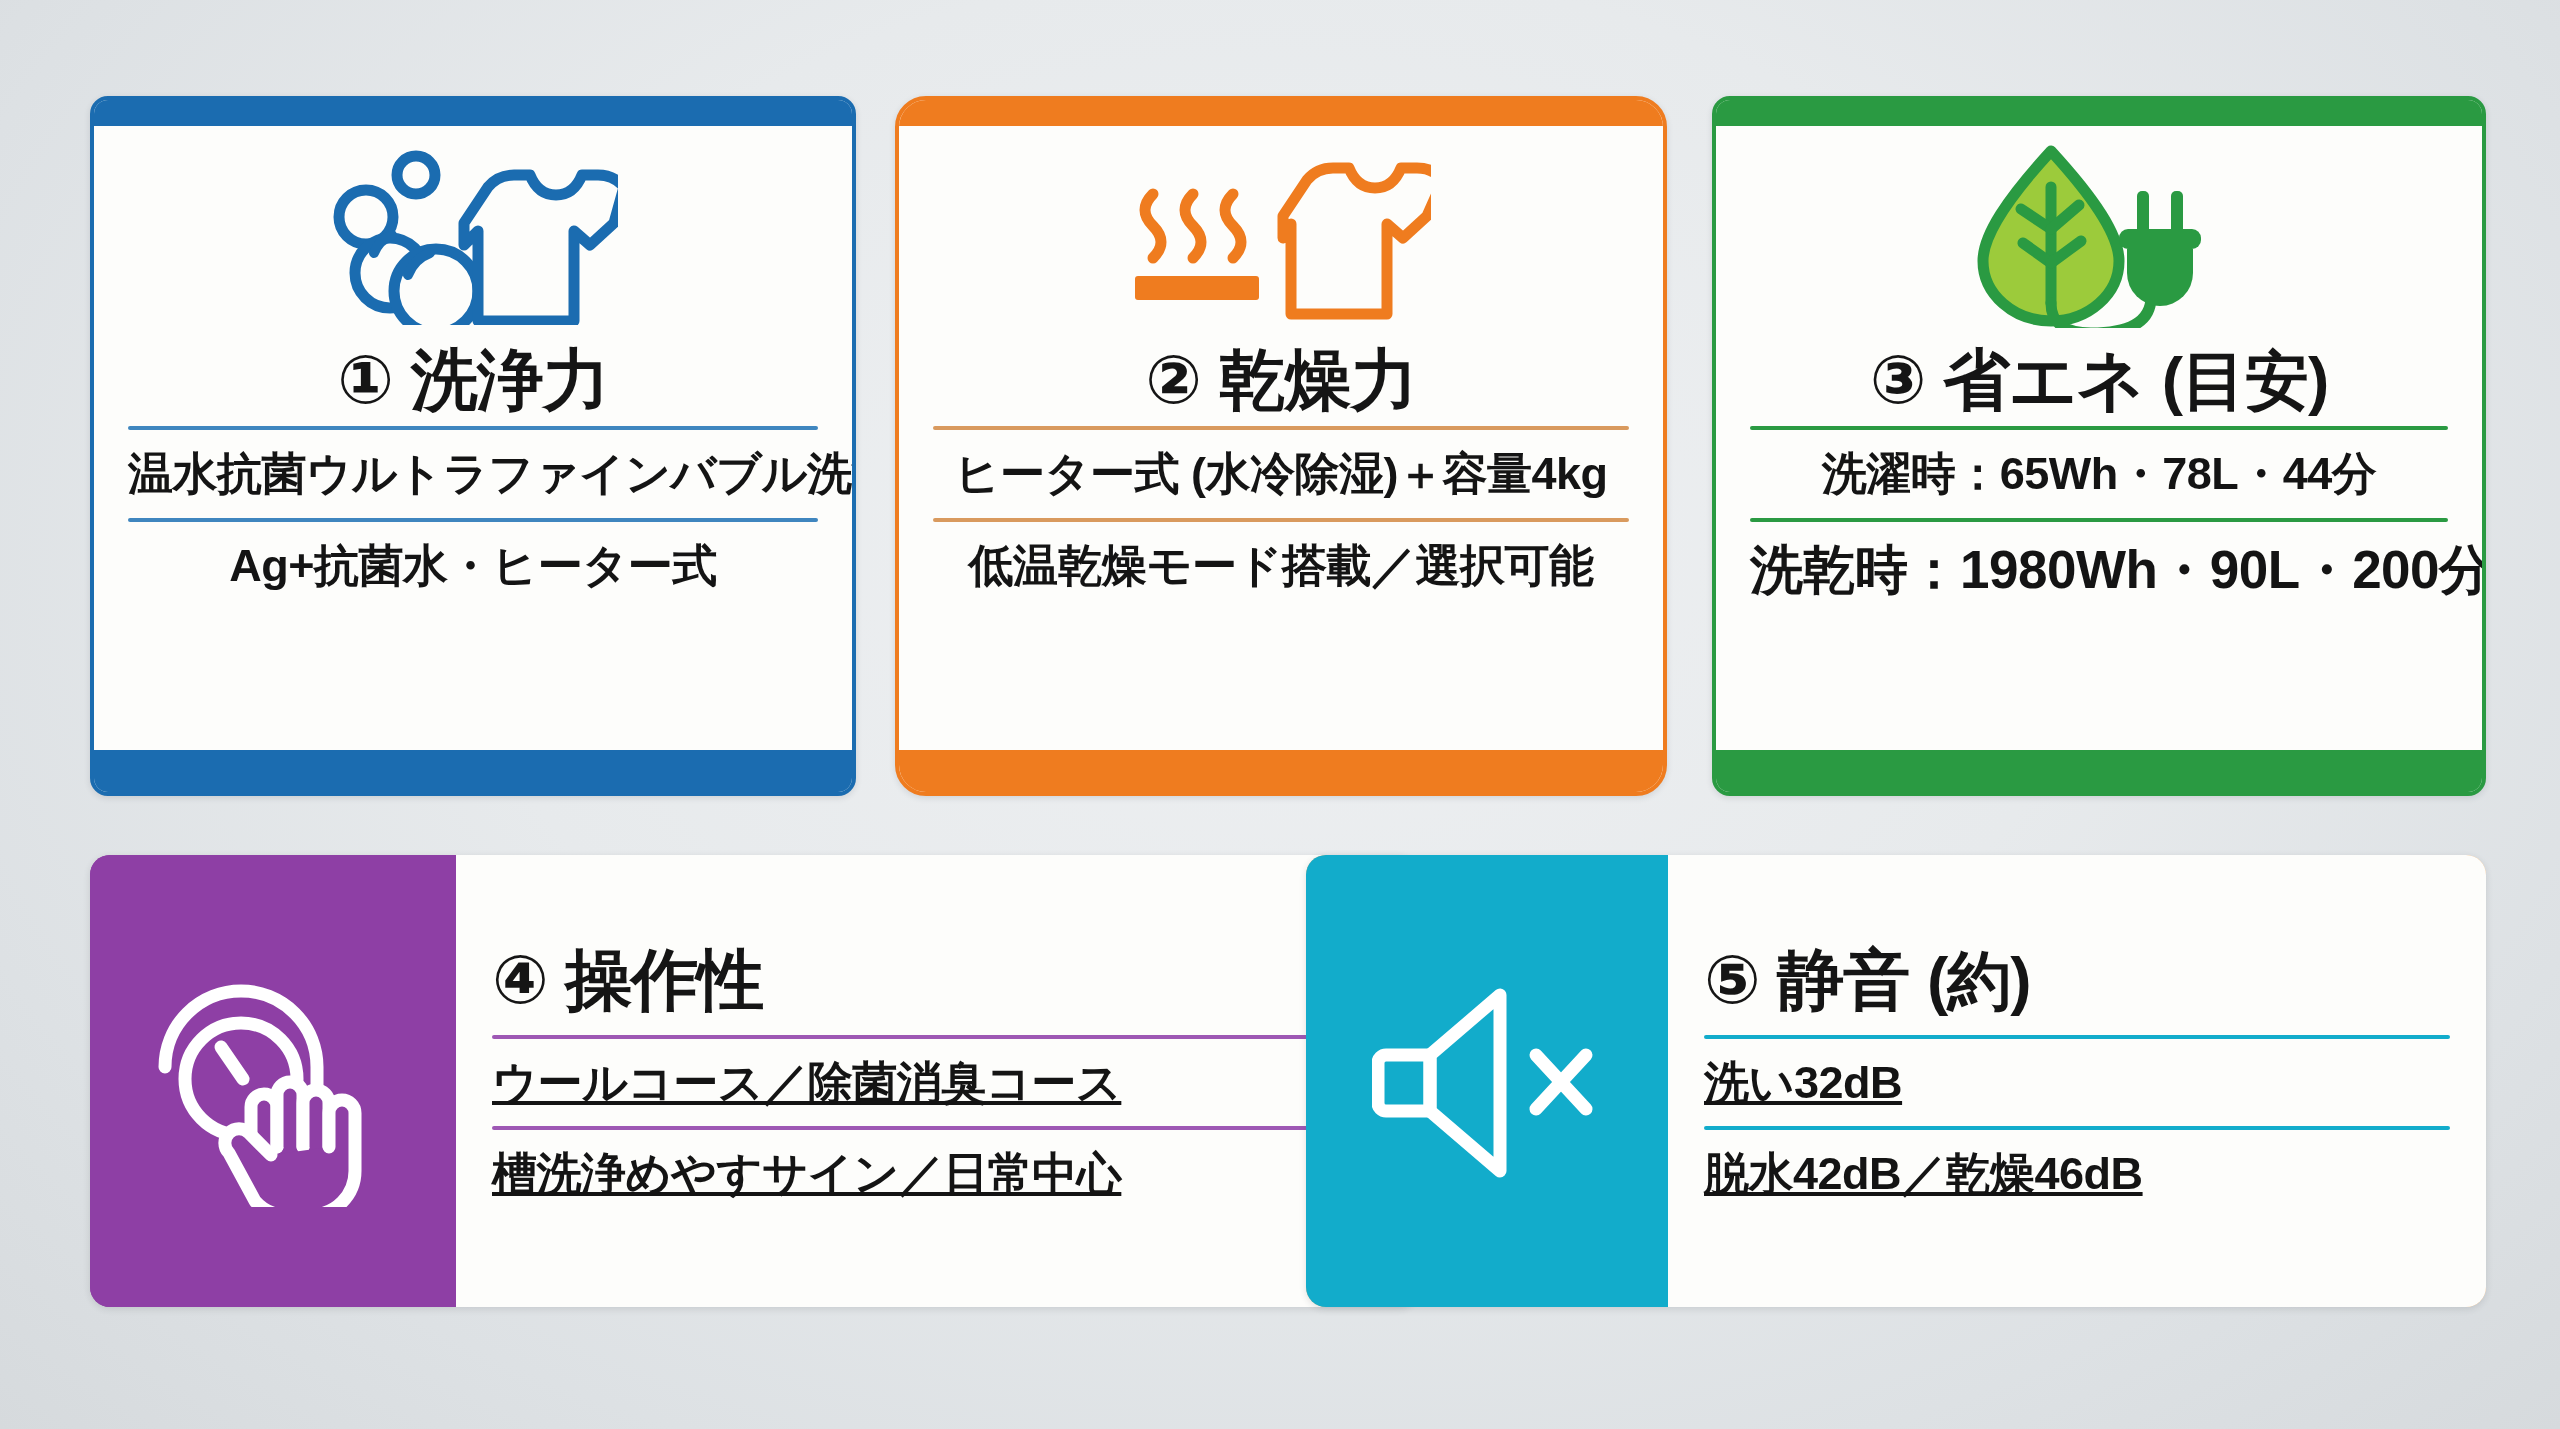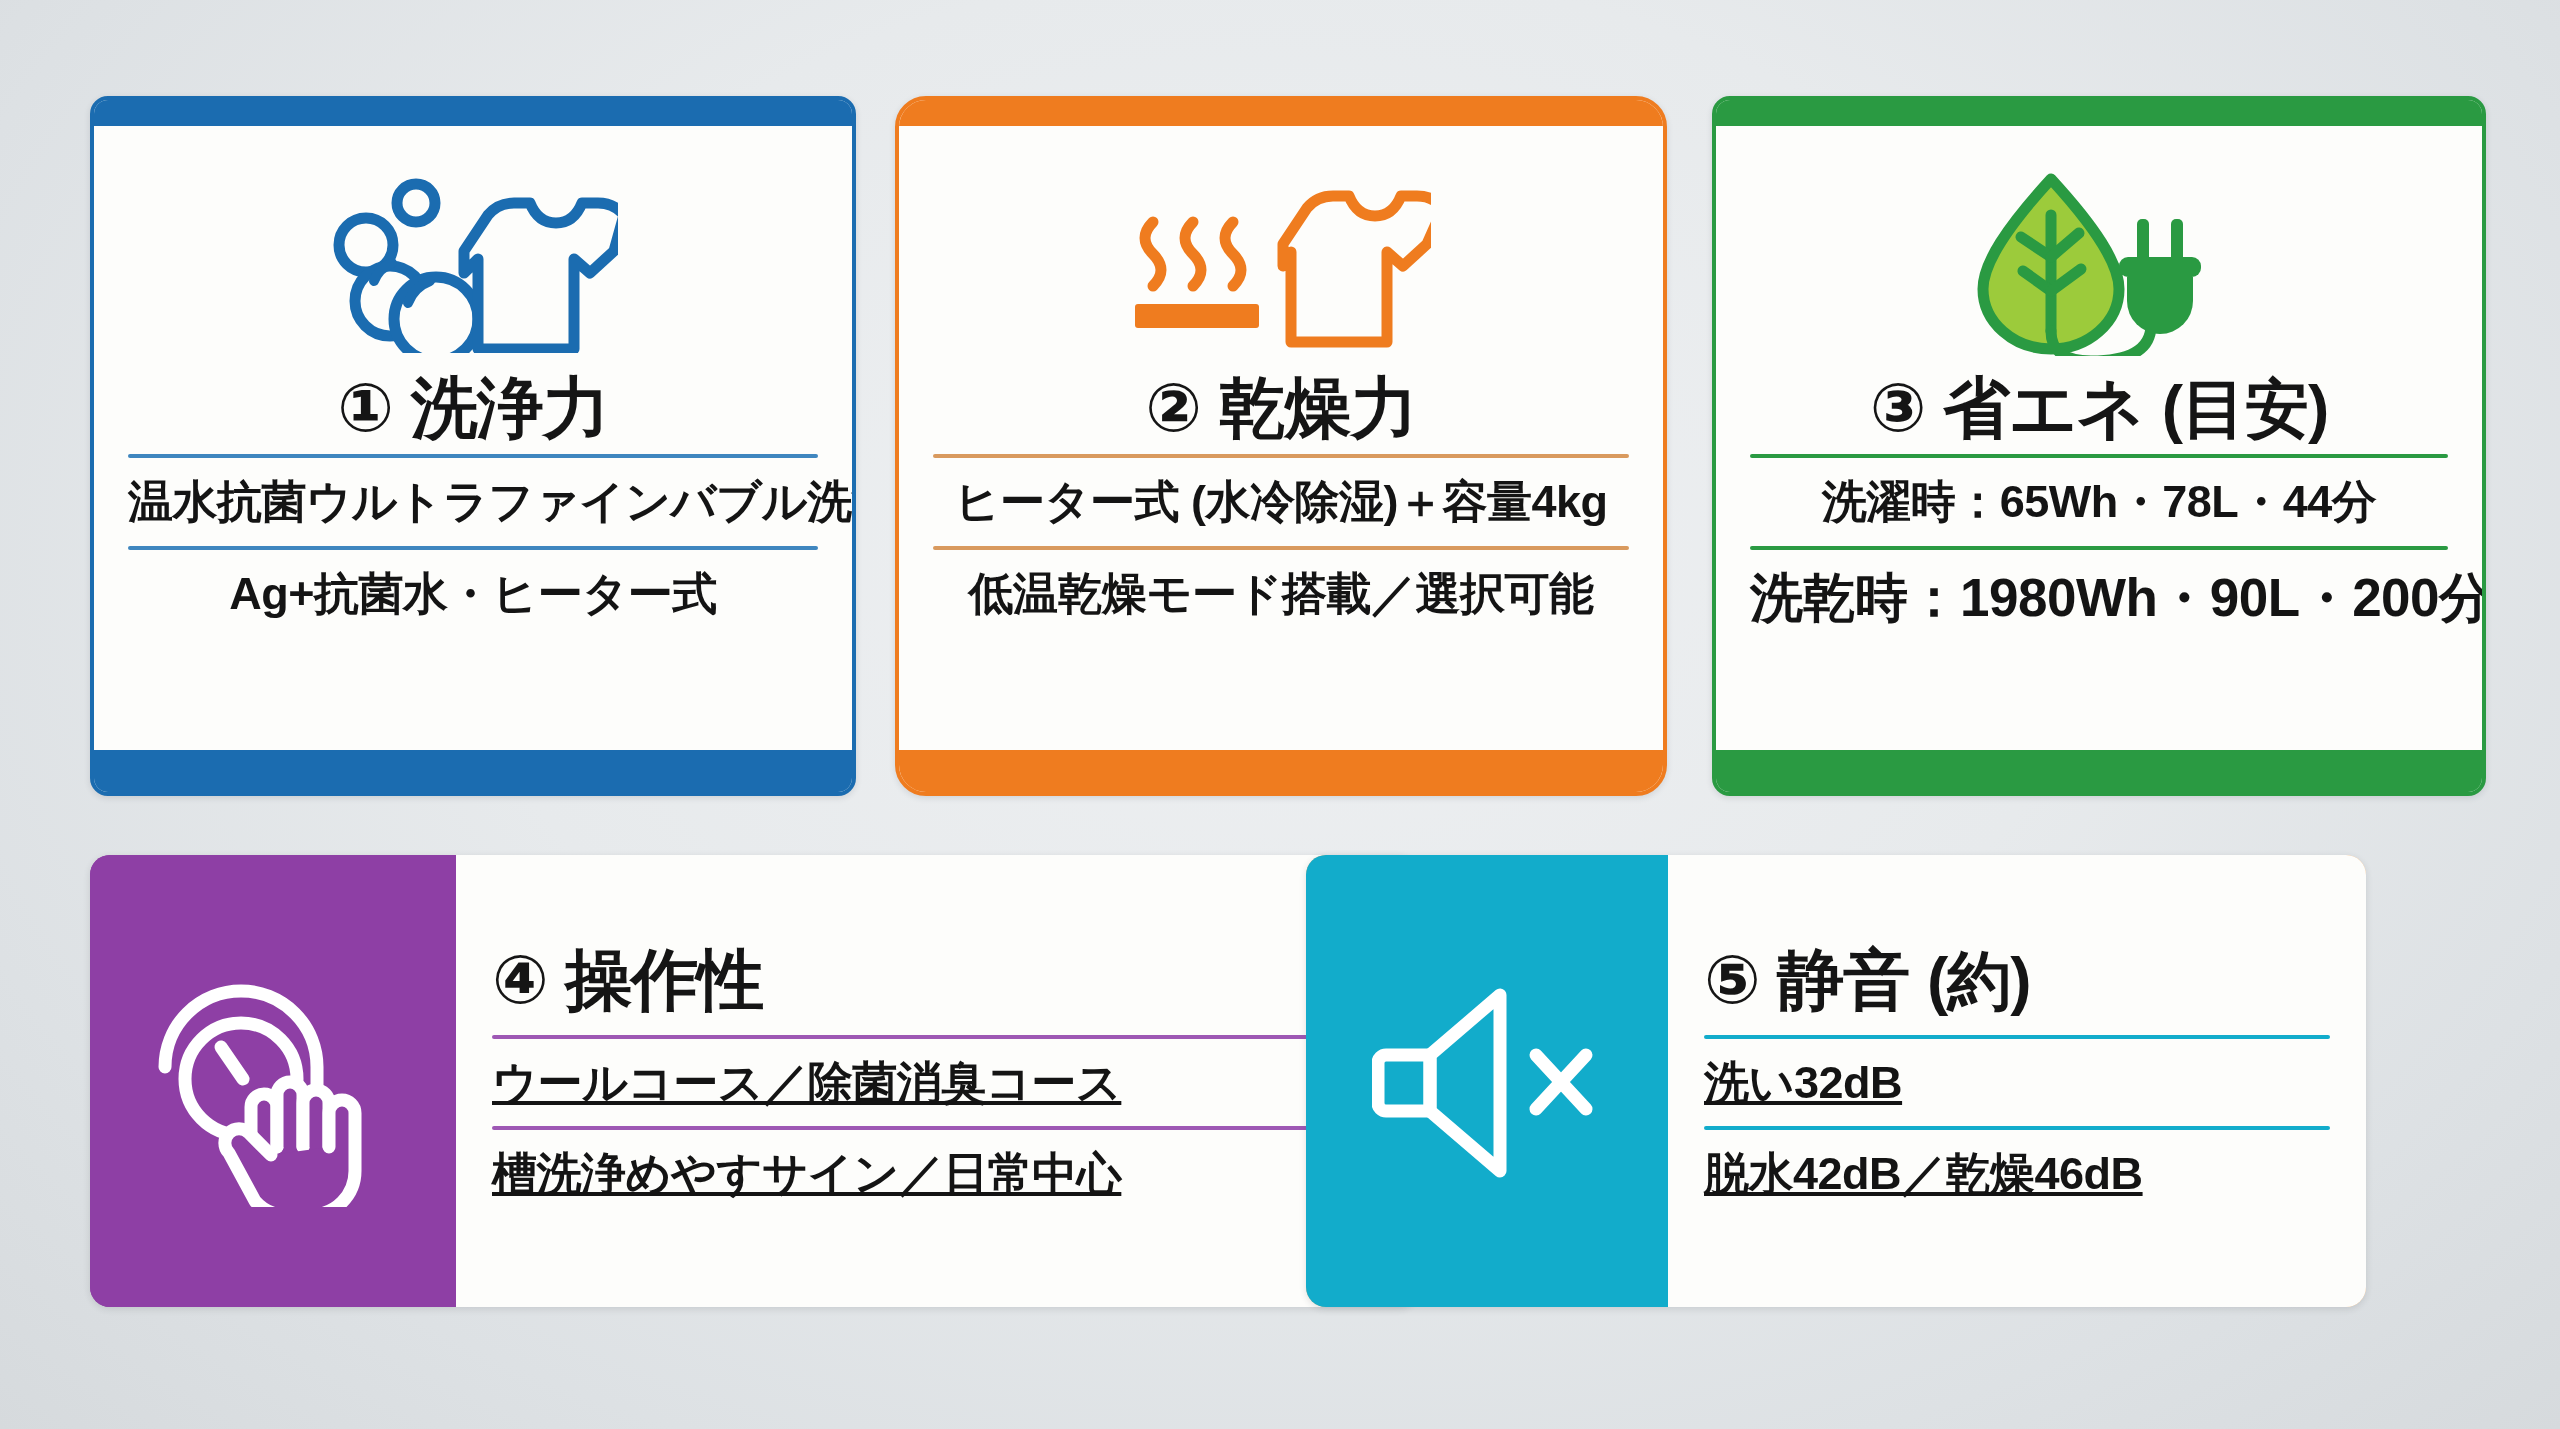--- a/index.html
+++ b/index.html
@@ -45,21 +45,20 @@
     flex: 0 0 42px;
     width: 100%;
   }
   .card-top .body {
     flex: 1 1 auto;
     display: flex;
     flex-direction: column;
     align-items: stretch;
     padding: 0 34px;
     box-sizing: border-box;
-    margin-top: 28px;
   }
 
   .icon-wrap {
     flex: 0 0 auto;
     height: 190px;
     display: flex;
     align-items: center;
     justify-content: center;
     margin-top: 14px;
   }
@@ -243,21 +242,21 @@
         <span>④</span>
         <span>操作性</span>
       </div>
       <div class="rule" style="background:#9e58b4;"></div>
       <div class="spec">ウールコース／除菌消臭コース</div>
       <div class="rule" style="background:#9e58b4;"></div>
       <div class="spec">槽洗浄めやすサイン／日常中心</div>
     </div>
   </div>
 
-  <div class="card-bot" style="left:1306px; top:855px; width:1060px; height:452px; background:#fdba74;">
+  <div class="card-bot" style="left:1306px; top:855px; width:1180px; height:452px; background:#fdba74;">
     <div class="icon-pane pane-cyan" style="width:362px;">
       <svg width="230" height="200" viewBox="0 0 230 200" fill="none" stroke="#ffffff" stroke-width="13" stroke-linecap="round" stroke-linejoin="round">
         <path d="M14 74 h 44 V 130 H 14 a 8 8 0 0 1 -8 -8 V 82 a 8 8 0 0 1 8 -8 Z"></path>
         <path d="M58 74 L 128 14 V 190 L 58 130 Z"></path>
         <path d="M164 74 L 214 128"></path>
         <path d="M214 74 L 164 128"></path>
       </svg>
     </div>
     <div class="panel">
       <div class="card-title">

